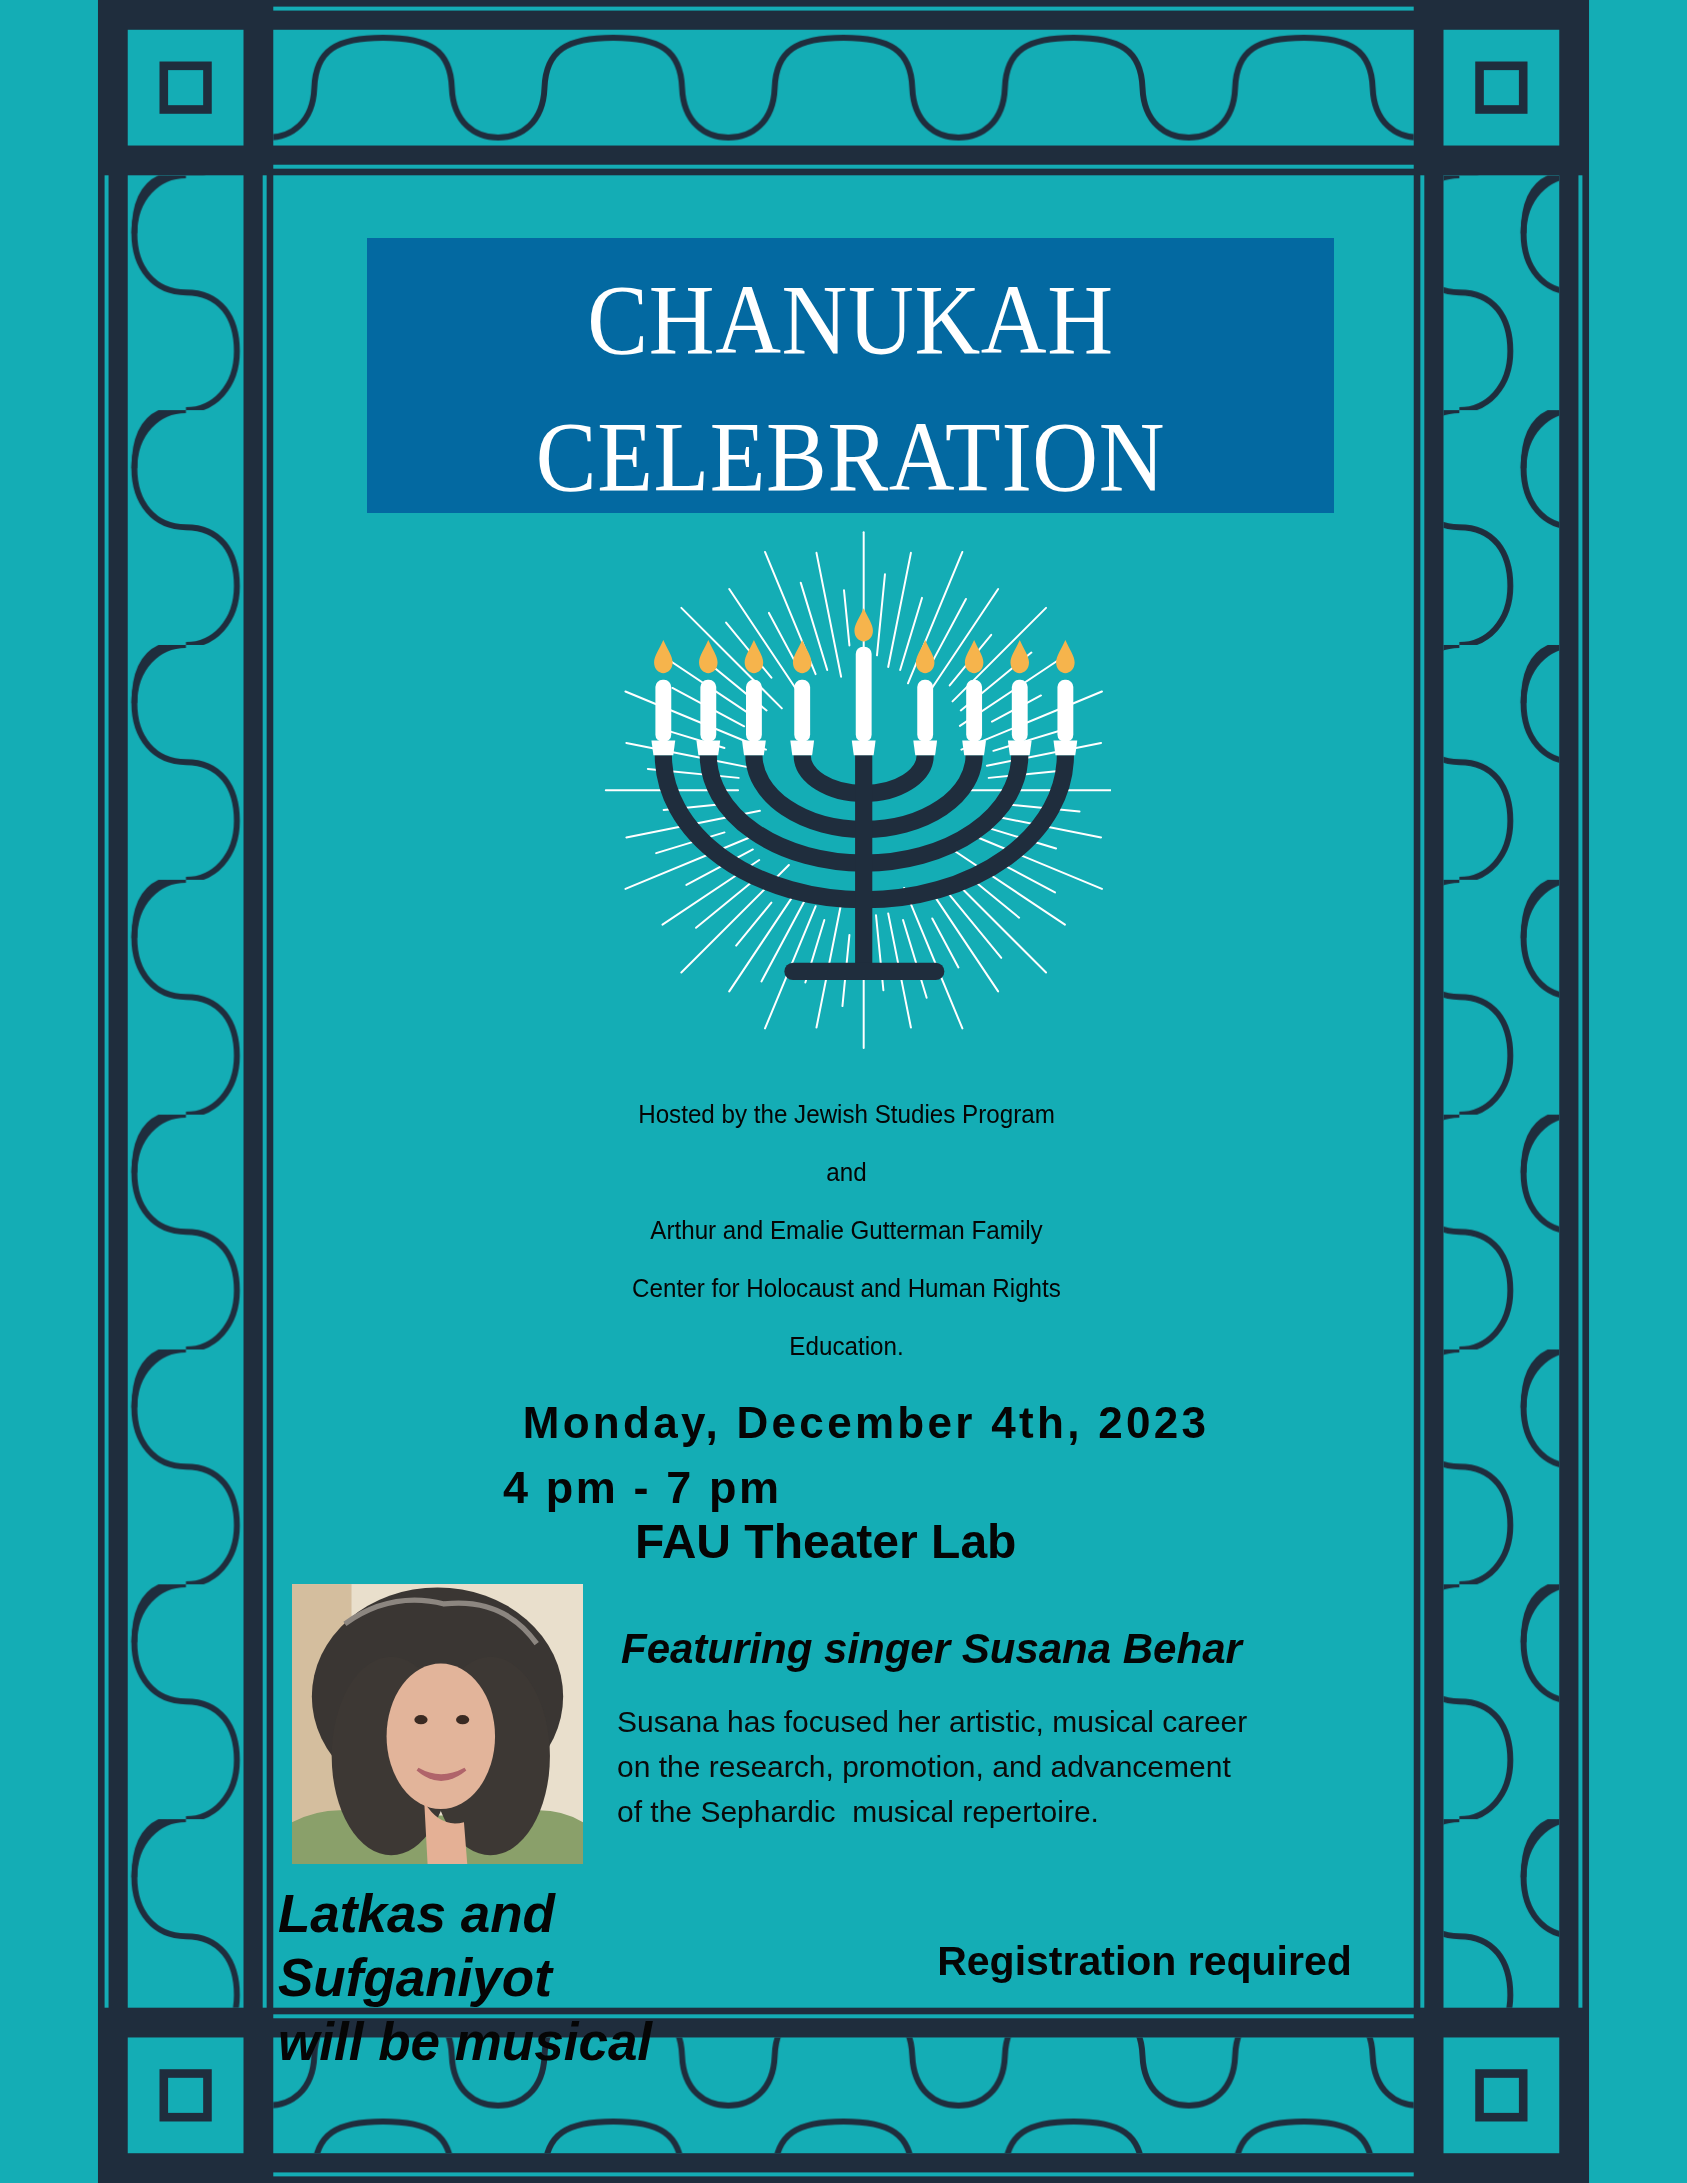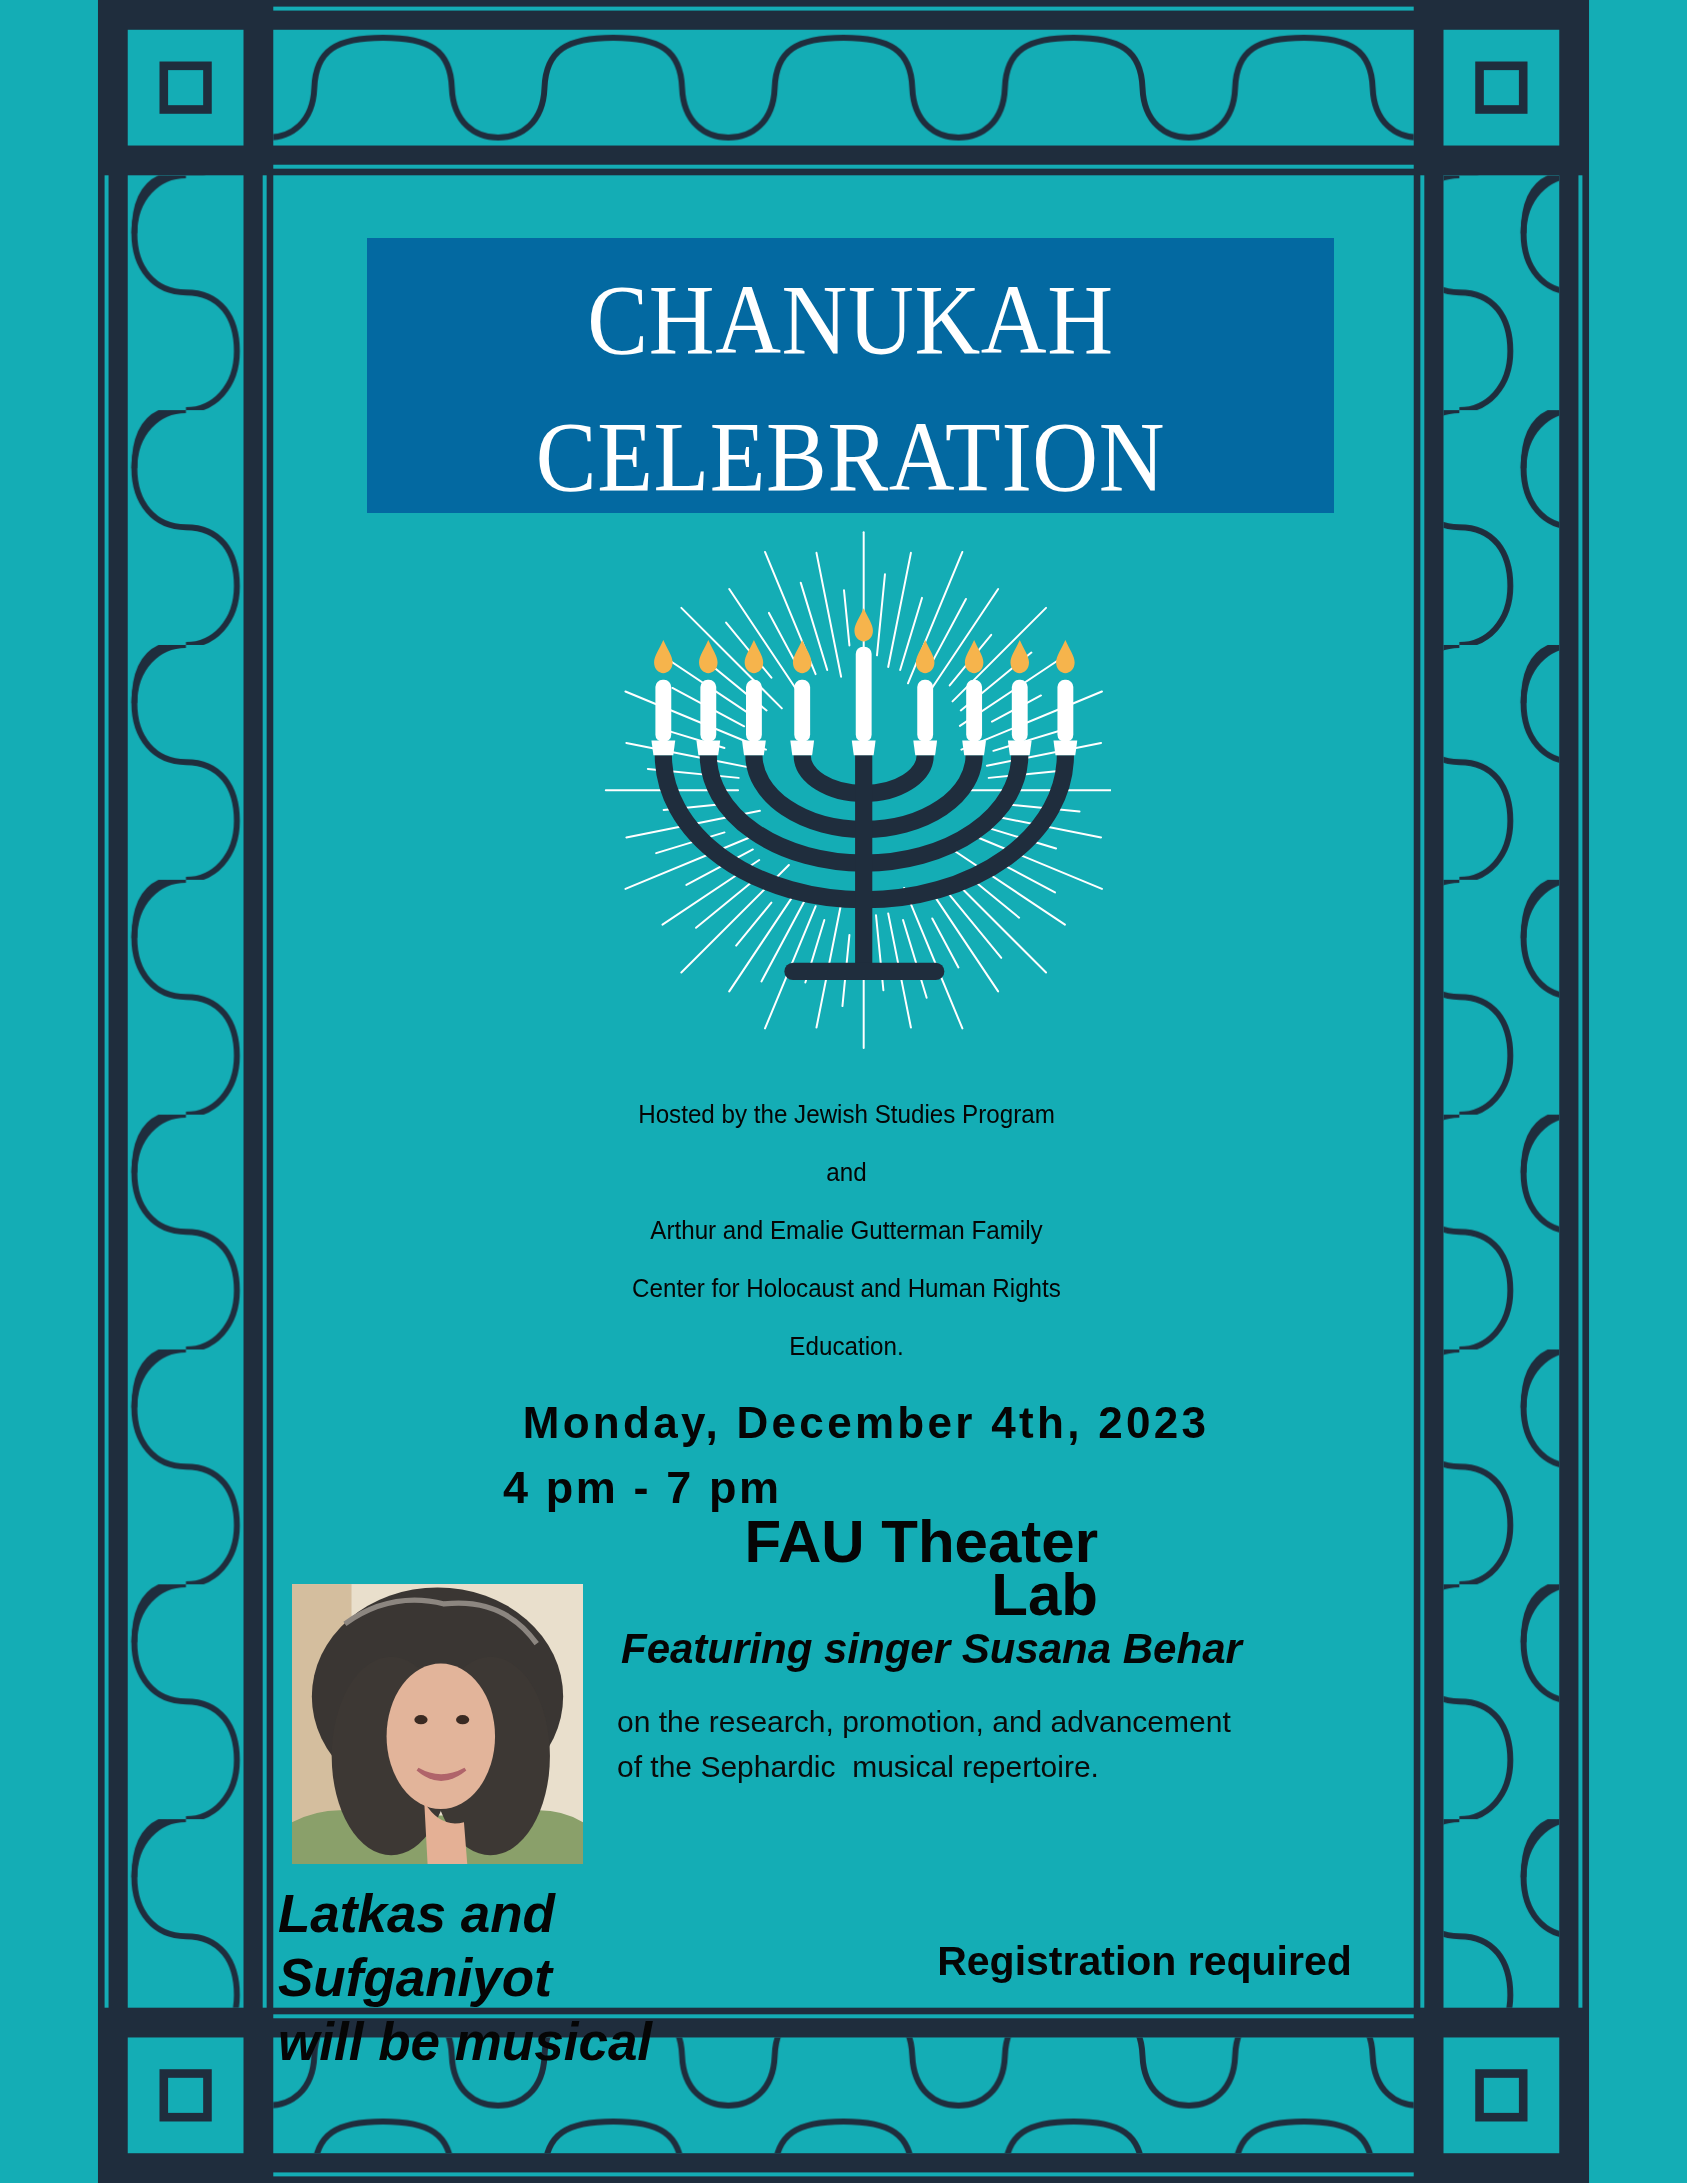--- a/index.html
+++ b/index.html
@@ -7,21 +7,21 @@
   #frame-svg { position:absolute; left:0; top:0; }
   .title-box { position:absolute; left:367px; top:238px; width:967px; height:275px; background:#0369a1; }
   .title-line { position:absolute; left:0; width:100%; text-align:center; color:#ffffff; font-family:"Liberation Serif", "DejaVu Serif", serif; font-size:99px; line-height:99px; transform:scaleX(0.92); letter-spacing:0.7px; }
   .title-line.l1 { top:32px; }
   .title-line.l2 { top:169px; }
   #menorah-svg { position:absolute; left:582px; top:529px; }
   .host-block { position:absolute; left:370px; top:1085px; width:953px; text-align:center; color:#050505; font-weight:normal; font-size:26px; line-height:58px; }
   .host-block div { transform:scaleX(0.93); }
   .date-line { position:absolute; left:370px; top:1396px; width:992px; text-align:center; color:#050505; font-weight:bold; font-size:44px; letter-spacing:3.3px; line-height:53px; }
   .time-line { position:absolute; left:503px; top:1461px; width:701px; color:#050505; font-weight:bold; font-size:45px; letter-spacing:2.6px; line-height:53px; }
-  .venue-line { position:absolute; left:635px; top:1515px; width:463px; text-align:right; color:#050505; font-weight:bold; font-size:60px; line-height:53px; }
+  .venue-line { position:absolute; left:635px; top:1515px; width:463px; text-align:left; color:#050505; font-weight:bold; font-size:48px; line-height:53px; }
   .photo { position:absolute; left:292px; top:1584px; width:291px; height:280px; overflow:hidden; background:linear-gradient(90deg,#c9b08d 0%, #e8dcc7 45%, #f3ece0 100%); }
   .feat-title { position:absolute; left:621px; top:1622px; width:741px; color:#050505; font-weight:bold; font-style:italic; font-size:42px; line-height:53px; white-space:nowrap; }
   .bio { position:absolute; left:617px; top:1699px; width:781px; color:#0a0a0a; font-size:30px; line-height:45px; }
   .food { position:absolute; left:278px; top:1882px; width:543px; text-align:left; color:#050505; font-weight:bold; font-style:italic; font-size:53px; line-height:64px; }
   .reg { position:absolute; left:893px; top:1935px; width:503px; text-align:center; color:#050505; font-weight:bold; font-size:41px; line-height:53px; }
 </style>
 </head>
 <body>
 
 <svg id="frame-svg" width="1687" height="2183" viewBox="0 0 2550 3300">
@@ -218,20 +218,21 @@
     <ellipse cx="195" cy="205" rx="10" ry="7" fill="#3a2a22"></ellipse>
     <ellipse cx="258" cy="205" rx="10" ry="7" fill="#3a2a22"></ellipse>
     <path d="M190,280 Q225,310 262,280 Q225,300 190,280 Z" fill="#ffffff" stroke="#b0646a" stroke-width="5"></path>
     <path d="M200,330 Q225,370 260,360 L265,423 L205,423 Z" fill="#e4b095"></path>
     <path d="M80,60 Q150,10 230,30 Q320,20 370,90" fill="none" stroke="#8c8680" stroke-width="8"></path>
   </svg>
 </div>
 
 <div class="feat-title">Featuring singer Susana Behar</div>
 <div class="bio">
+  <div>Susana has focused her artistic, musical career</div>
   <div>on the research, promotion, and advancement</div>
   <div style="white-space:pre">of the Sephardic  musical repertoire.</div>
 </div>
 
 <div class="food">
   <div>Latkas and Sufganiyot</div>
   <div>will be musical</div>
 </div>
 <div class="reg">Registration required</div>
 

